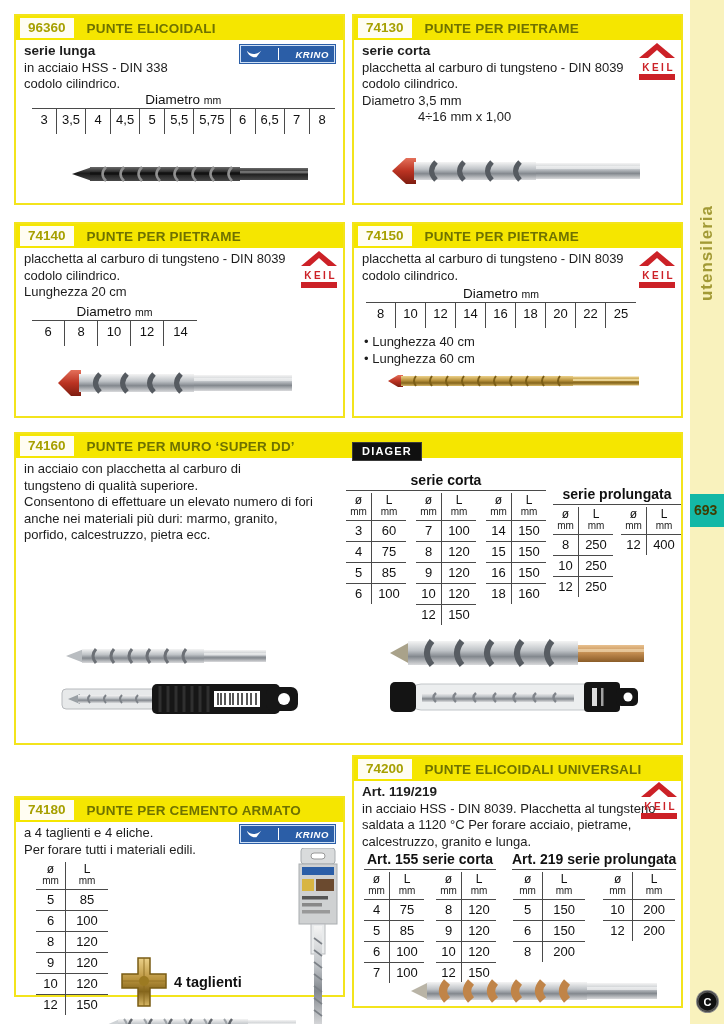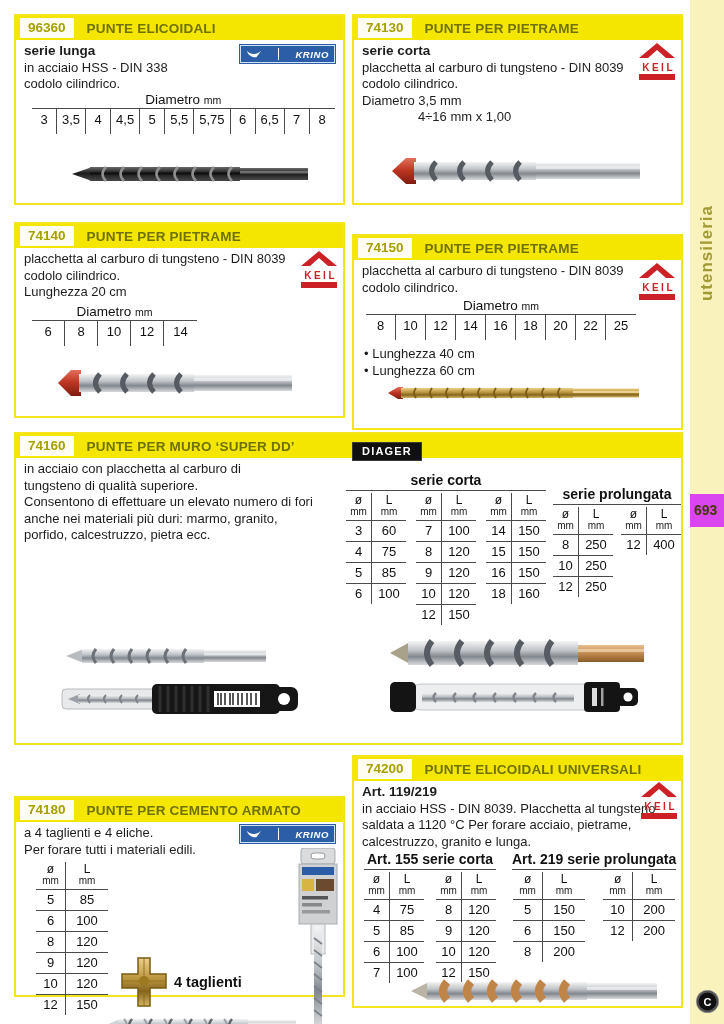--- a/index.html
+++ b/index.html
@@ -4,21 +4,21 @@
 <style>
   * { margin:0; padding:0; box-sizing:border-box; }
   html,body { background:#ffffff; }
   body { font-family:"Liberation Sans", sans-serif; }
   .page { position:relative; width:724px; height:1024px; background:#fff; overflow:hidden; }
 
   
   .sidebar { position:absolute; right:0; top:0; width:34px; height:1024px; background:#f9f2bd; }
   .sidebar-category { position:absolute; top:205px; left:7px; writing-mode:vertical-rl; transform:rotate(180deg);
     font-size:17px; font-weight:700; color:#a29a35; letter-spacing:1px; }
-  .page-badge { position:absolute; top:494px; left:0; width:34px; height:33px; background:#d946ef;
+  .page-badge { position:absolute; top:494px; left:0; width:34px; height:33px; background:#14b8a6;
     color:#3f3c00; font-weight:700; font-size:14px; line-height:33px; padding-left:4px; }
   .copy-circle { position:absolute; bottom:12px; left:7px; width:21px; height:21px; border-radius:50%;
     background:#101010; color:#fff; font-weight:700; font-size:11px; display:flex; align-items:center;
     justify-content:center; box-shadow:inset 0 0 0 1.5px #555, 0 0 0 1px #888; }
 
   
   .box { position:absolute; background:#fff; border:2px solid #f3e41c; }
   .box-header { position:absolute; top:0; left:0; right:0; height:24px; background:#f5e600;
     display:flex; align-items:center; padding:2px 2px; }
   .box-code { background:#fffdf2; color:#a7a000; font-weight:700; font-size:13.5px; line-height:18px;
@@ -243,21 +243,21 @@
       <rect x="23" y="10" width="115" height="18" fill="url(#gSilver)"></rect>
       <path d="M44,10 q-9,9 0,18" stroke="#565b61" stroke-width="5" fill="none"></path>
       <path d="M71,10 q-9,9 0,18" stroke="#565b61" stroke-width="5" fill="none"></path>
       <path d="M98,10 q-9,9 0,18" stroke="#565b61" stroke-width="5" fill="none"></path>
       <path d="M125,10 q-9,9 0,18" stroke="#565b61" stroke-width="5" fill="none"></path>
       <rect x="138" y="11" width="98" height="16" fill="url(#gSilver)"></rect>
       <rect x="138" y="14" width="98" height="3" fill="#fff" opacity=".5"></rect>
     </svg>
   </div>
 
-  <div class="box" style="left:352px;top:234px;width:331px;height:196px">
+  <div class="box" style="left:352px;top:222px;width:331px;height:196px">
     <div class="box-header">
       <span class="box-code">74150</span>
       <span class="box-title">PUNTE PER PIETRAME</span>
     </div>
     <div class="txt">
       <div>placchetta al carburo di tungsteno - DIN 8039</div>
       <div>codolo cilindrico.</div>
     </div>
     <div class="keil" style="right:6px;top:27px">
       <svg width="36" height="15" viewBox="0 0 36 15">

